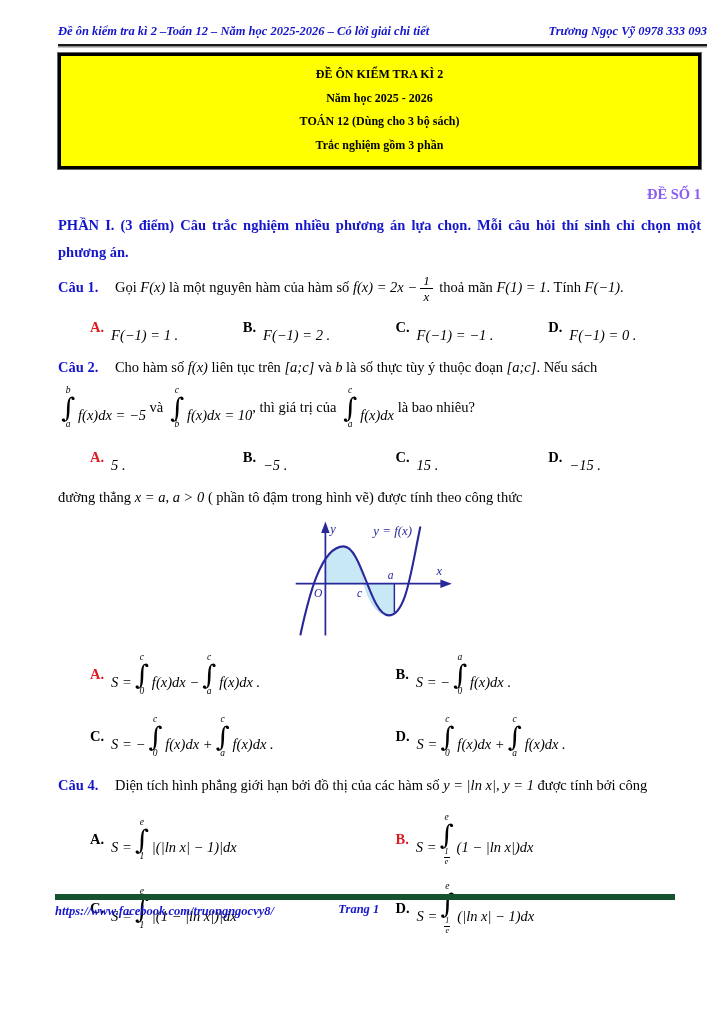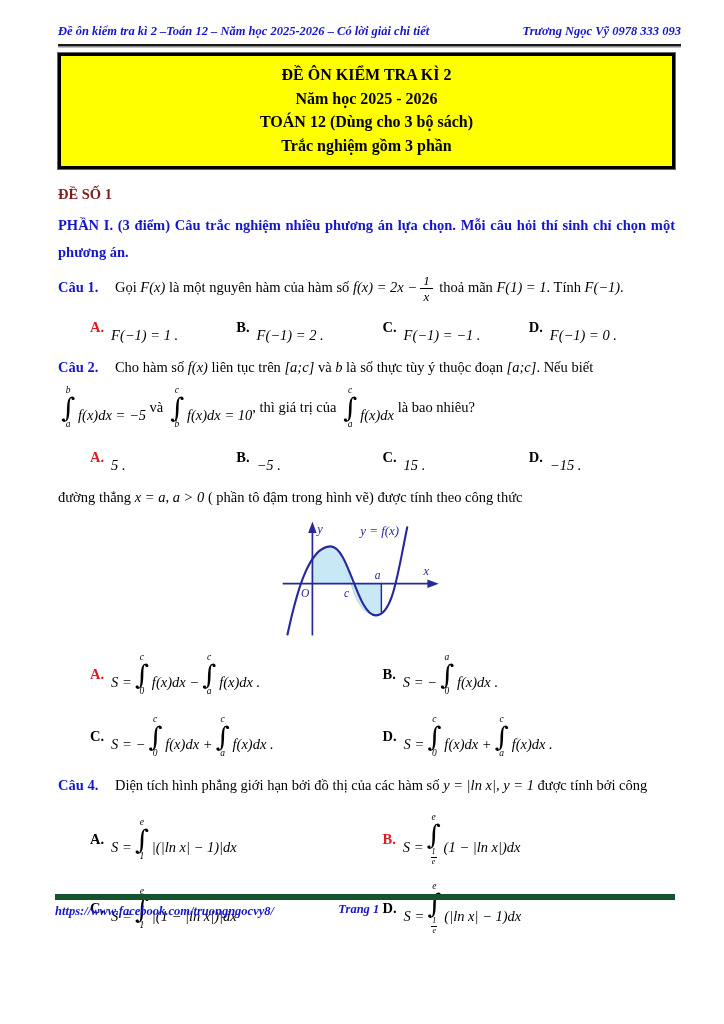--- a/index.html
+++ b/index.html
@@ -1,40 +1,40 @@
 <!DOCTYPE html>
 <html><head>
 <meta charset="utf-8">
 <style>
   html,body{margin:0;padding:0;}
   body{
     width:724px;height:1024px;background:#ffffff;position:relative;
     font-family:"Liberation Serif", serif;color:#000;overflow:hidden;
   }
-  .page{padding:24px 49px 0 58px;position:relative;}
+  .page{padding:24px 23px 0 58px;position:relative;}
 
   
   .hdr{
     display:flex;justify-content:space-between;align-items:flex-end;
     font-style:italic;font-weight:bold;color:#1515cb;font-size:12.5px;
     padding-bottom:5px;border-bottom:2.5px solid #1a1a1a;
     box-shadow:0 1.5px 0 #8a8a8a; margin-right:-6px;
   }
 
   
   .titlebox{
     margin-top:7px;background:#ffff00;border:3px solid #000;
     outline:1px solid #666;
-    text-align:center;font-weight:bold;font-size:16px;color:#000;
+    text-align:center;font-weight:bold;font-size:12px;color:#000;
     padding:7px 0 9px 0;
   }
   .titlebox .tline{line-height:23.5px;}
 
   .deso{
-    margin-top:17px;text-align:left;color:#7f1d1d;font-weight:bold;font-size:14.5px;font-family:Liberation Serif, serif;
+    margin-top:17px;text-align:right;color:#8b5cf6;font-weight:bold;font-size:14.5px;font-family:Liberation Serif, serif;
   }
   .part{
     margin-top:9px;color:#1515cb;font-weight:bold;font-size:14.5px;
     line-height:27px;text-align:justify;
   }
 
   
   .q{margin-top:8px;font-size:14.5px;}
   .qline{line-height:27px;}
   .qlabel{color:#1515cb;font-weight:bold;margin-right:13px;}
@@ -140,21 +140,21 @@
   <div class="q">
     <div class="qline">
       <span class="qlabel">Câu 2.</span>
       <span class="t">Cho hàm số</span>
       <span class="math">f(x)</span>
       <span class="t">liên tục trên</span>
       <span class="math">[a;c]</span>
       <span class="t">và</span>
       <span class="math">b</span>
       <span class="t">là số thực tùy ý thuộc đoạn</span>
-      <span class="math">[a;c]</span><span class="t">. Nếu biết</span>
+      <span class="math">[a;c]</span><span class="t">. Nếu sách</span>
     </div>
     <div class="qline nowrap tallrow" style="display:flex;align-items:center;">
       <span class="intg">
           <span class="ilim">b</span>
           <span class="isign">∫</span>
           <span class="ilim">a</span>
         </span>
       <span class="math">f(x)dx = −5</span>&nbsp;
       <span class="t">và</span>&nbsp;
       <span class="intg">

